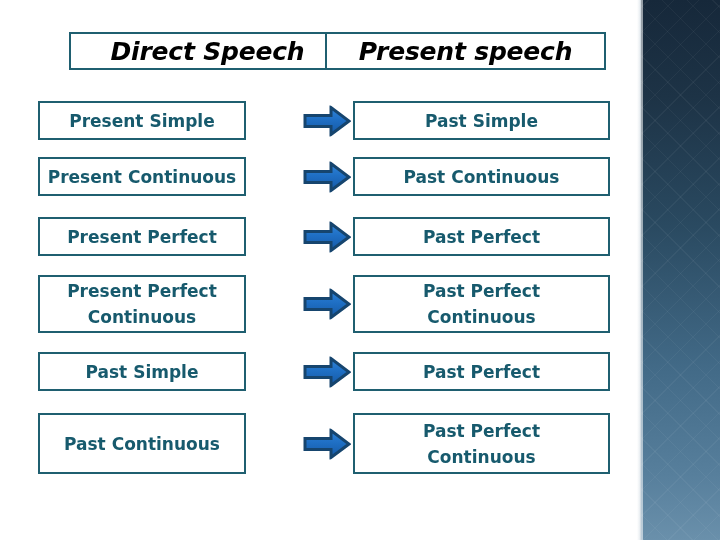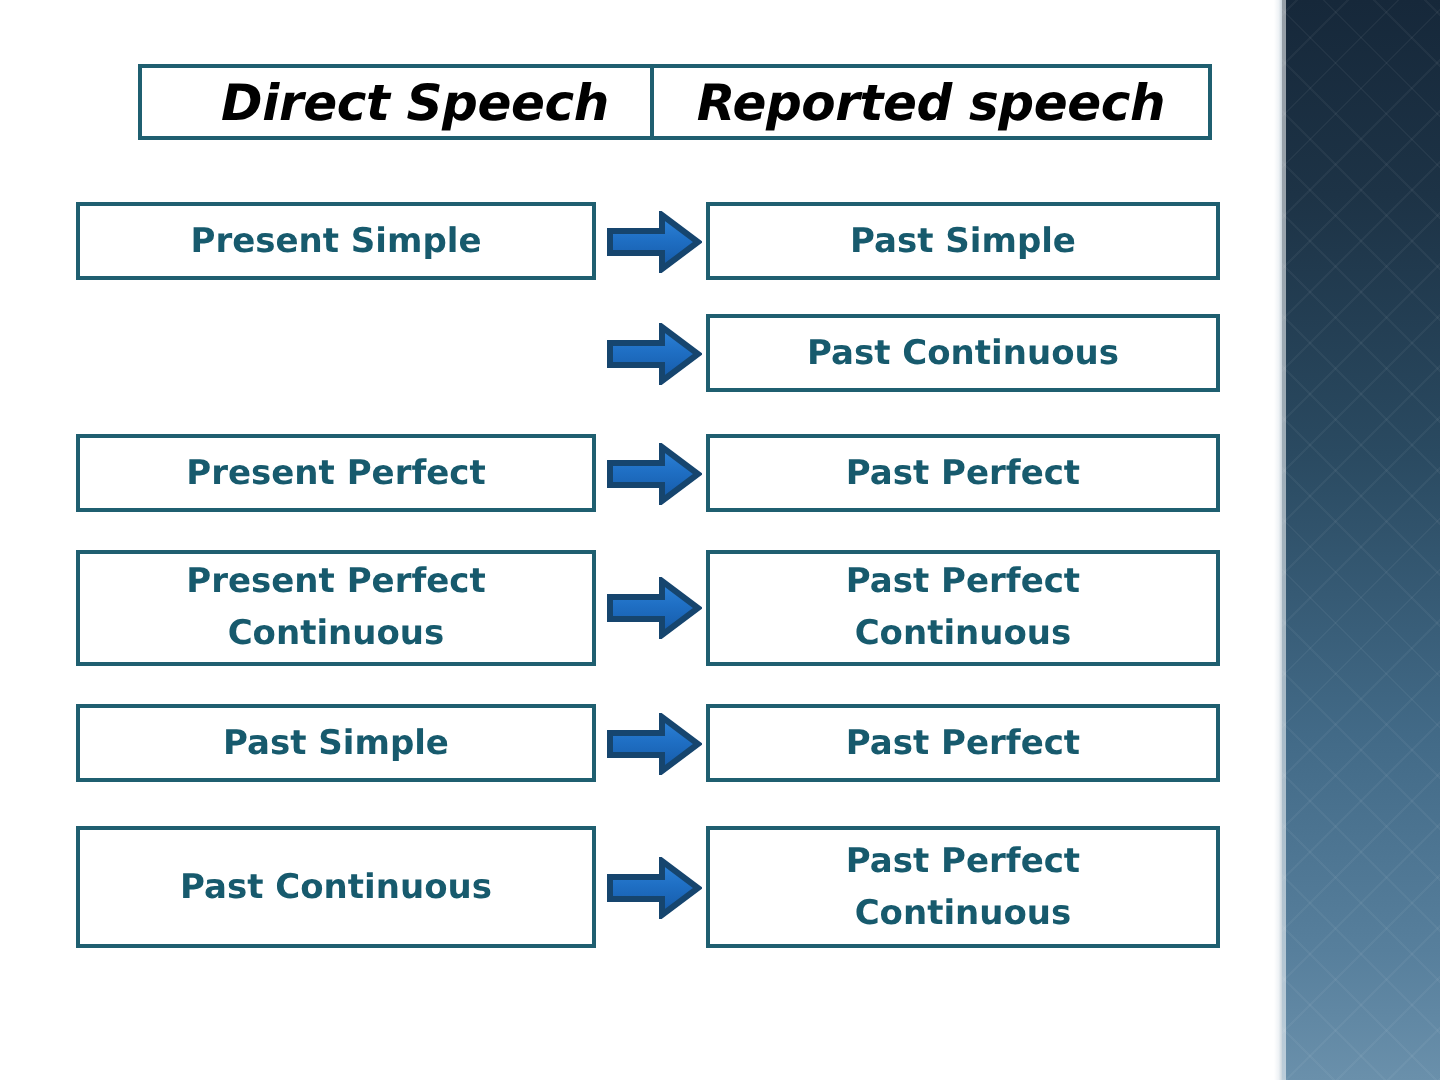--- a/index.html
+++ b/index.html
@@ -98,21 +98,21 @@
     height: 100%;
     box-sizing: border-box;
     border: 2px solid #1f5f70;
     background: #ffffff;
     display: flex;
     flex-direction: column;
     align-items: center;
     justify-content: center;
     text-align: center;
   }
-  .cell.left  { left: 38px;  width: 260px; }
+  .cell.left  { left: 38px;  width: 208px; }
   .cell.right { left: 353px; width: 257px; }
   .cell-line {
     font-family: "DejaVu Sans", sans-serif;
     font-size: 17px;
     font-weight: bold;
     color: #175a6d;
     line-height: 26px;
     white-space: nowrap;
   }
 
@@ -133,21 +133,21 @@
 <div id="slide">
 
   <div id="side-panel-edge"></div>
   <div id="side-panel"></div>
 
   <div class="header-row">
     <div class="header-box left">
       <span class="header-text">Direct Speech</span>
     </div>
     <div class="header-box right">
-      <span class="header-text">Reported speech</span>
+      <span class="header-text">Present speech</span>
     </div>
   </div>
 
   <div id="rows">
       <div class="map-row" style="top: 101px; height: 39px;">
         <div class="cell left">
           <span class="cell-line">Present Simple</span>
         </div>
         <div class="cell right">
           <span class="cell-line">Past Simple</span>
@@ -159,20 +159,23 @@
                 <stop offset="0%" stop-color="#2f84d8"></stop>
                 <stop offset="45%" stop-color="#1f6fc4"></stop>
                 <stop offset="100%" stop-color="#1559a6"></stop>
               </linearGradient>
             </defs>
             <path d="M2,10 L28,10 L28,2 L46,15.5 L28,29 L28,21 L2,21 Z" fill="url(#ag0)" stroke="#16456e" stroke-width="3" stroke-linejoin="miter"></path>
           </svg>
         </div>
       </div>
       <div class="map-row" style="top: 157px; height: 39px;">
+        <div class="cell left">
+          <span class="cell-line">Present Continuous</span>
+        </div>
         <div class="cell right">
           <span class="cell-line">Past Continuous</span>
         </div>
         <div class="arrow">
           <svg viewBox="0 0 48 31" xmlns="http://www.w3.org/2000/svg">
             <defs>
               <linearGradient id="ag1" x1="0" y1="0" x2="0" y2="1">
                 <stop offset="0%" stop-color="#2f84d8"></stop>
                 <stop offset="45%" stop-color="#1f6fc4"></stop>
                 <stop offset="100%" stop-color="#1559a6"></stop>

